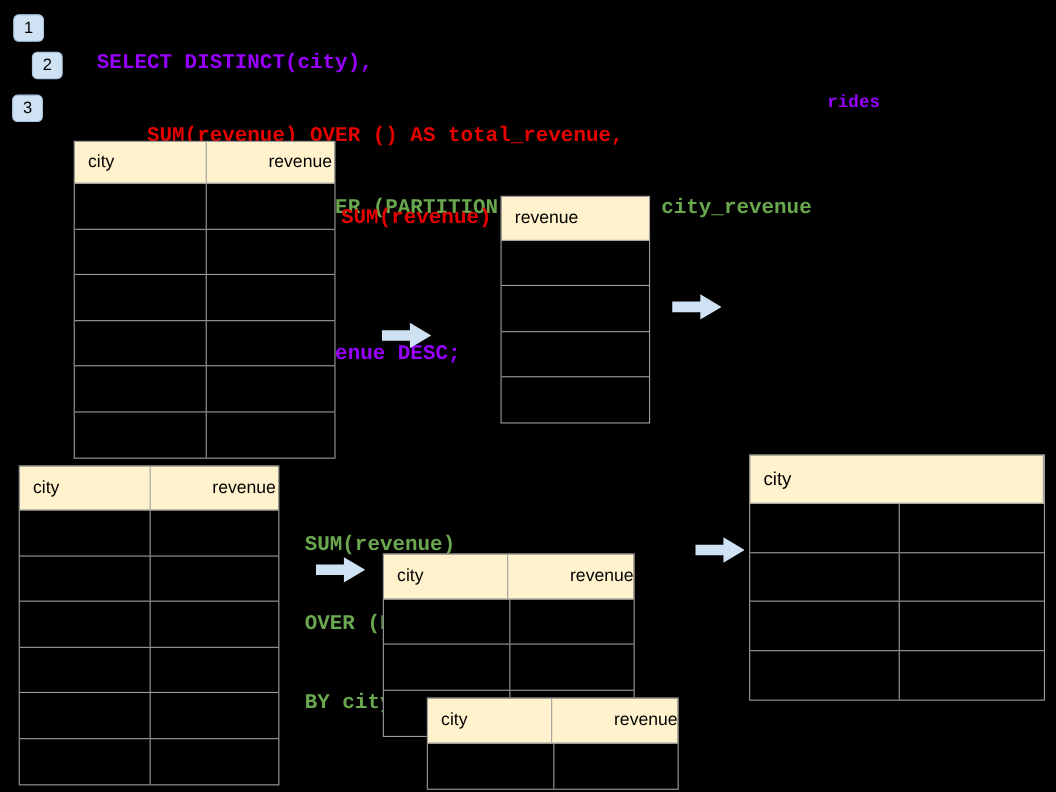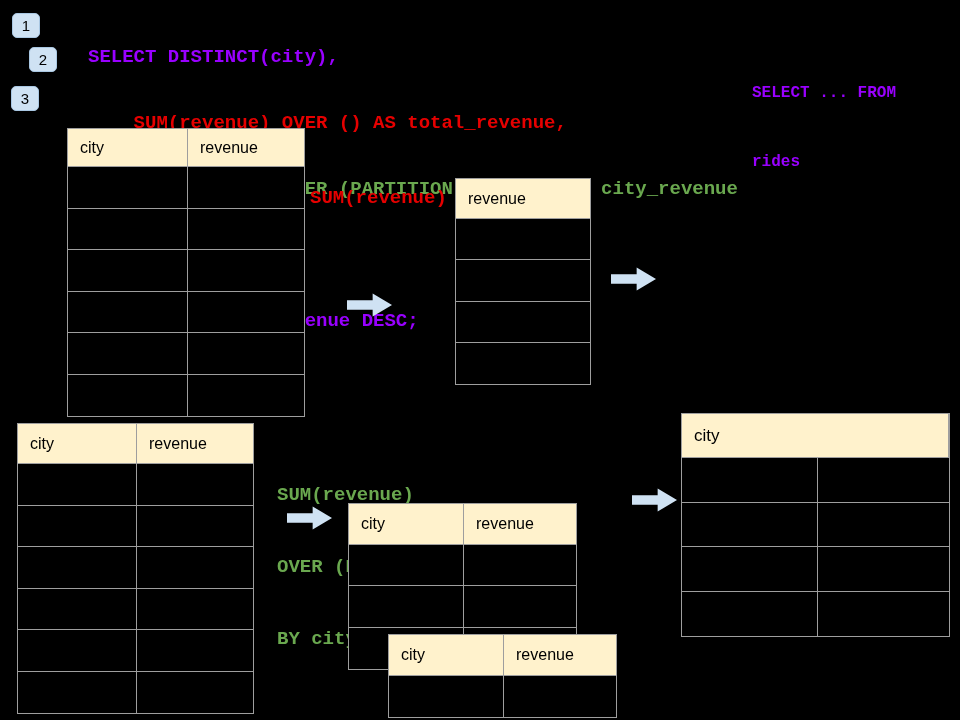--- a/index.html
+++ b/index.html
@@ -36,20 +36,21 @@
     position:absolute;
     border:1px solid #9e9e9e;
     background:#000;
     z-index:1;
   }
   .thead {
     display:flex;
     height:var(--hdrh);
     background:#fff2cc;
     border-bottom:1px solid #9e9e9e;
+    gap:44px;
   }
   .th {
     display:flex; align-items:center;
     padding-left:12px;
     font-size:16px; color:#000;
     font-family:"Liberation Sans", sans-serif;
   }
   .hdr-lg .th { font-size:17px; }
   .trow { display:flex; height:var(--rowh); border-bottom:1px solid #9e9e9e; }
   .trow:last-child { border-bottom:none; }
@@ -84,21 +85,20 @@
 
   <div class="code-block mono">
     <div class="code-line" style="color: rgb(153, 0, 255);">SELECT DISTINCT(city),</div>
     <div class="code-line" style="color: rgb(230, 0, 0);">    SUM(revenue) OVER () AS total_revenue,</div>
     <div class="code-line" style="color: rgb(106, 168, 79);">    SUM(revenue) OVER (PARTITION BY city) as city_revenue</div>
     <div class="code-line" style="color: rgb(153, 0, 255);">  FROM rides</div>
     <div class="code-line" style="color: rgb(153, 0, 255);">  ORDER by city_revenue DESC;</div>
   </div>
 
   <div class="side-note mono" style="color: rgb(153, 0, 255);">
-    <div>SELECT ... FROM</div>
     <div>rides</div>
   </div>
 
   <div class="annot-total mono" style="color: rgb(230, 0, 0);">
     <div>SUM(revenue)</div>
   </div>
 
   <div class="annot-partition mono" style="color: rgb(106, 168, 79);">
     <div>SUM(revenue)</div>
     <div>OVER (PARTITION</div>

